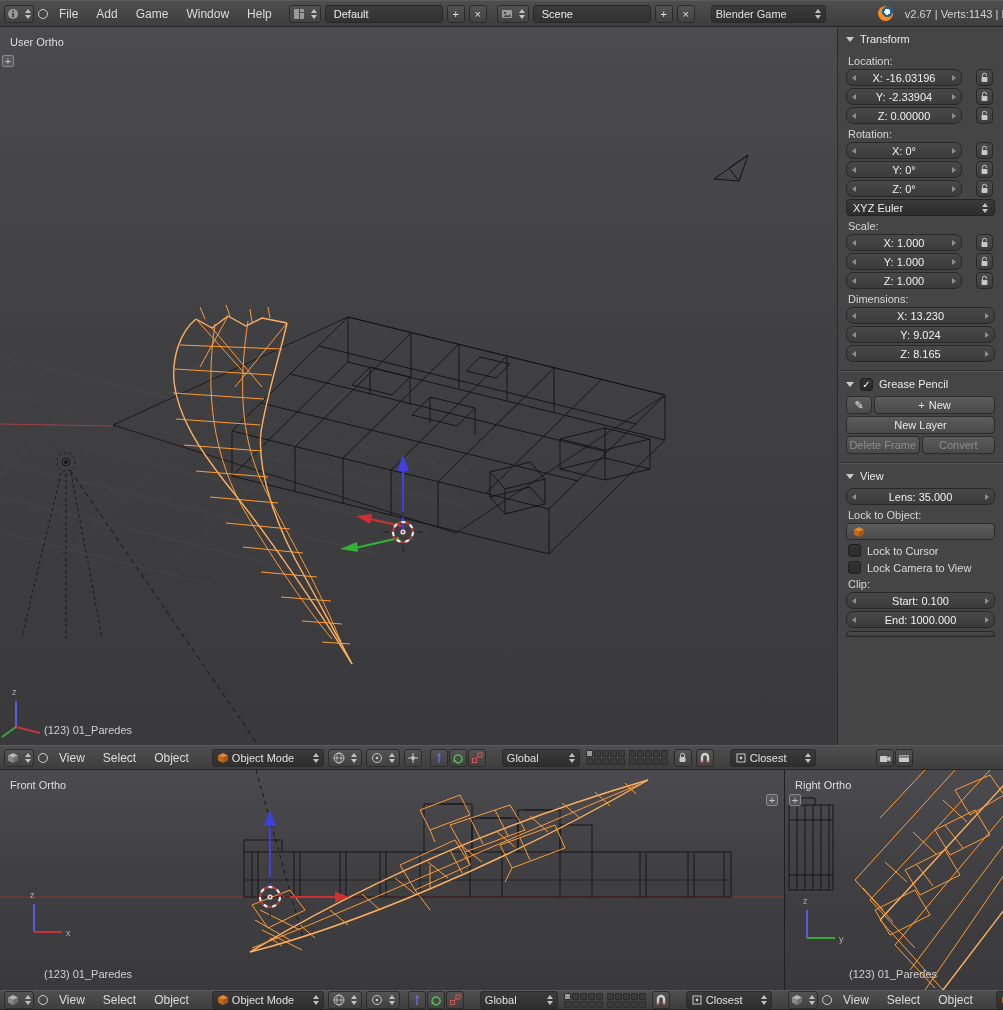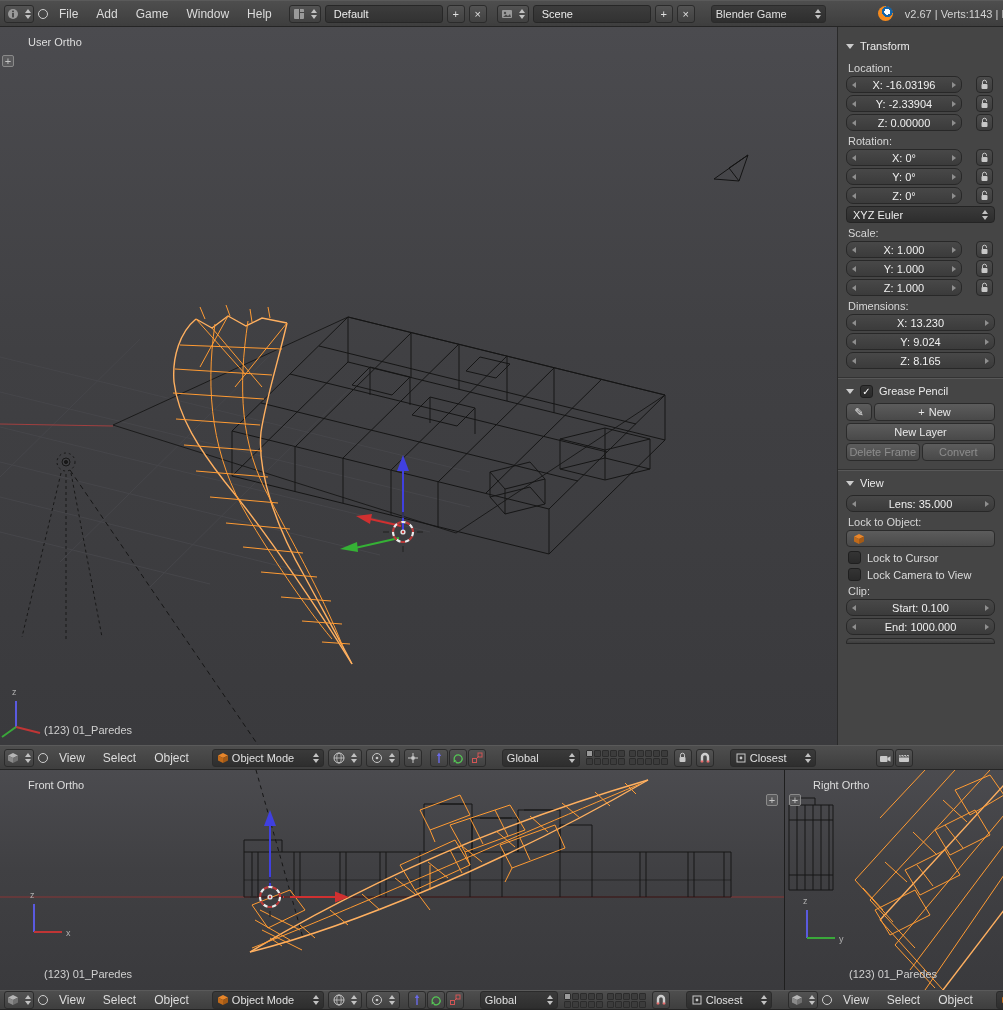--- a/index.html
+++ b/index.html
@@ -32,31 +32,31 @@
   .layers b.on { background:#9a9a9a; }
   .lgrp { display:flex; gap:4px; margin:0 2px; }
   .logo { width:15px; height:15px; border-radius:50%; flex:none;
     background:radial-gradient(circle at 62% 38%, #ffffff 0 22%, #1565a8 23% 40%, #f58a1d 41%); }
   .stats { font-size:11px; color:#d4d4d4; white-space:nowrap; margin-left:8px; }
 
   
   .vp { position:absolute; overflow:hidden;
     background:linear-gradient(180deg,#4b4b4f 0%, #404043 45%, #3a3a3d 100%); }
   .vp svg { position:absolute; left:0; top:0; }
-  .vplabel { position:absolute; left:28px; top:9px; font-size:11px; color:#dedede; }
+  .vplabel { position:absolute; left:10px; top:9px; font-size:11px; color:#dedede; }
   .objlabel { position:absolute; font-size:11px; color:#d0d0d0; }
   .plus { position:absolute; width:12px; height:12px; line-height:10px; text-align:center;
     color:#c4c4c4; font-size:11px; background:rgba(110,110,110,.45);
     border:1px solid #8a8a8a; border-radius:2px; }
 
   
   #npanel { position:absolute; left:837px; top:27px; width:166px; height:718px;
     background:#454545; border-left:1px solid #2a2a2a; overflow:hidden; font-size:11px; }
   .section { border-top:1px solid #585858; box-shadow:0 -1px 0 #333; padding:0 8px 7px 8px; }
-  .section:first-child { border-top:none; box-shadow:none;margin-top:7px; }
+  .section:first-child { border-top:none; box-shadow:none; }
   .sechead { display:flex; align-items:center; gap:6px; height:24px; color:#eaeaea; }
   .tri { width:0; height:0; border-left:4px solid transparent; border-right:4px solid transparent;
     border-top:5px solid #cccccc; flex:none; }
   .plabel { color:#d6d6d6; margin:4px 2px 2px; }
   .prow { display:flex; gap:14px; align-items:center; margin-bottom:2px; }
   .prow.lockrow { padding-right:2px; }
   .nf { flex:1; height:17px; display:flex; align-items:center;
     background:linear-gradient(#484848,#3b3b3b); border:1px solid #282828;
     border-radius:7px; color:#f0f0f0; }
   .nf .val { flex:1; text-align:center; font-size:11px; }

